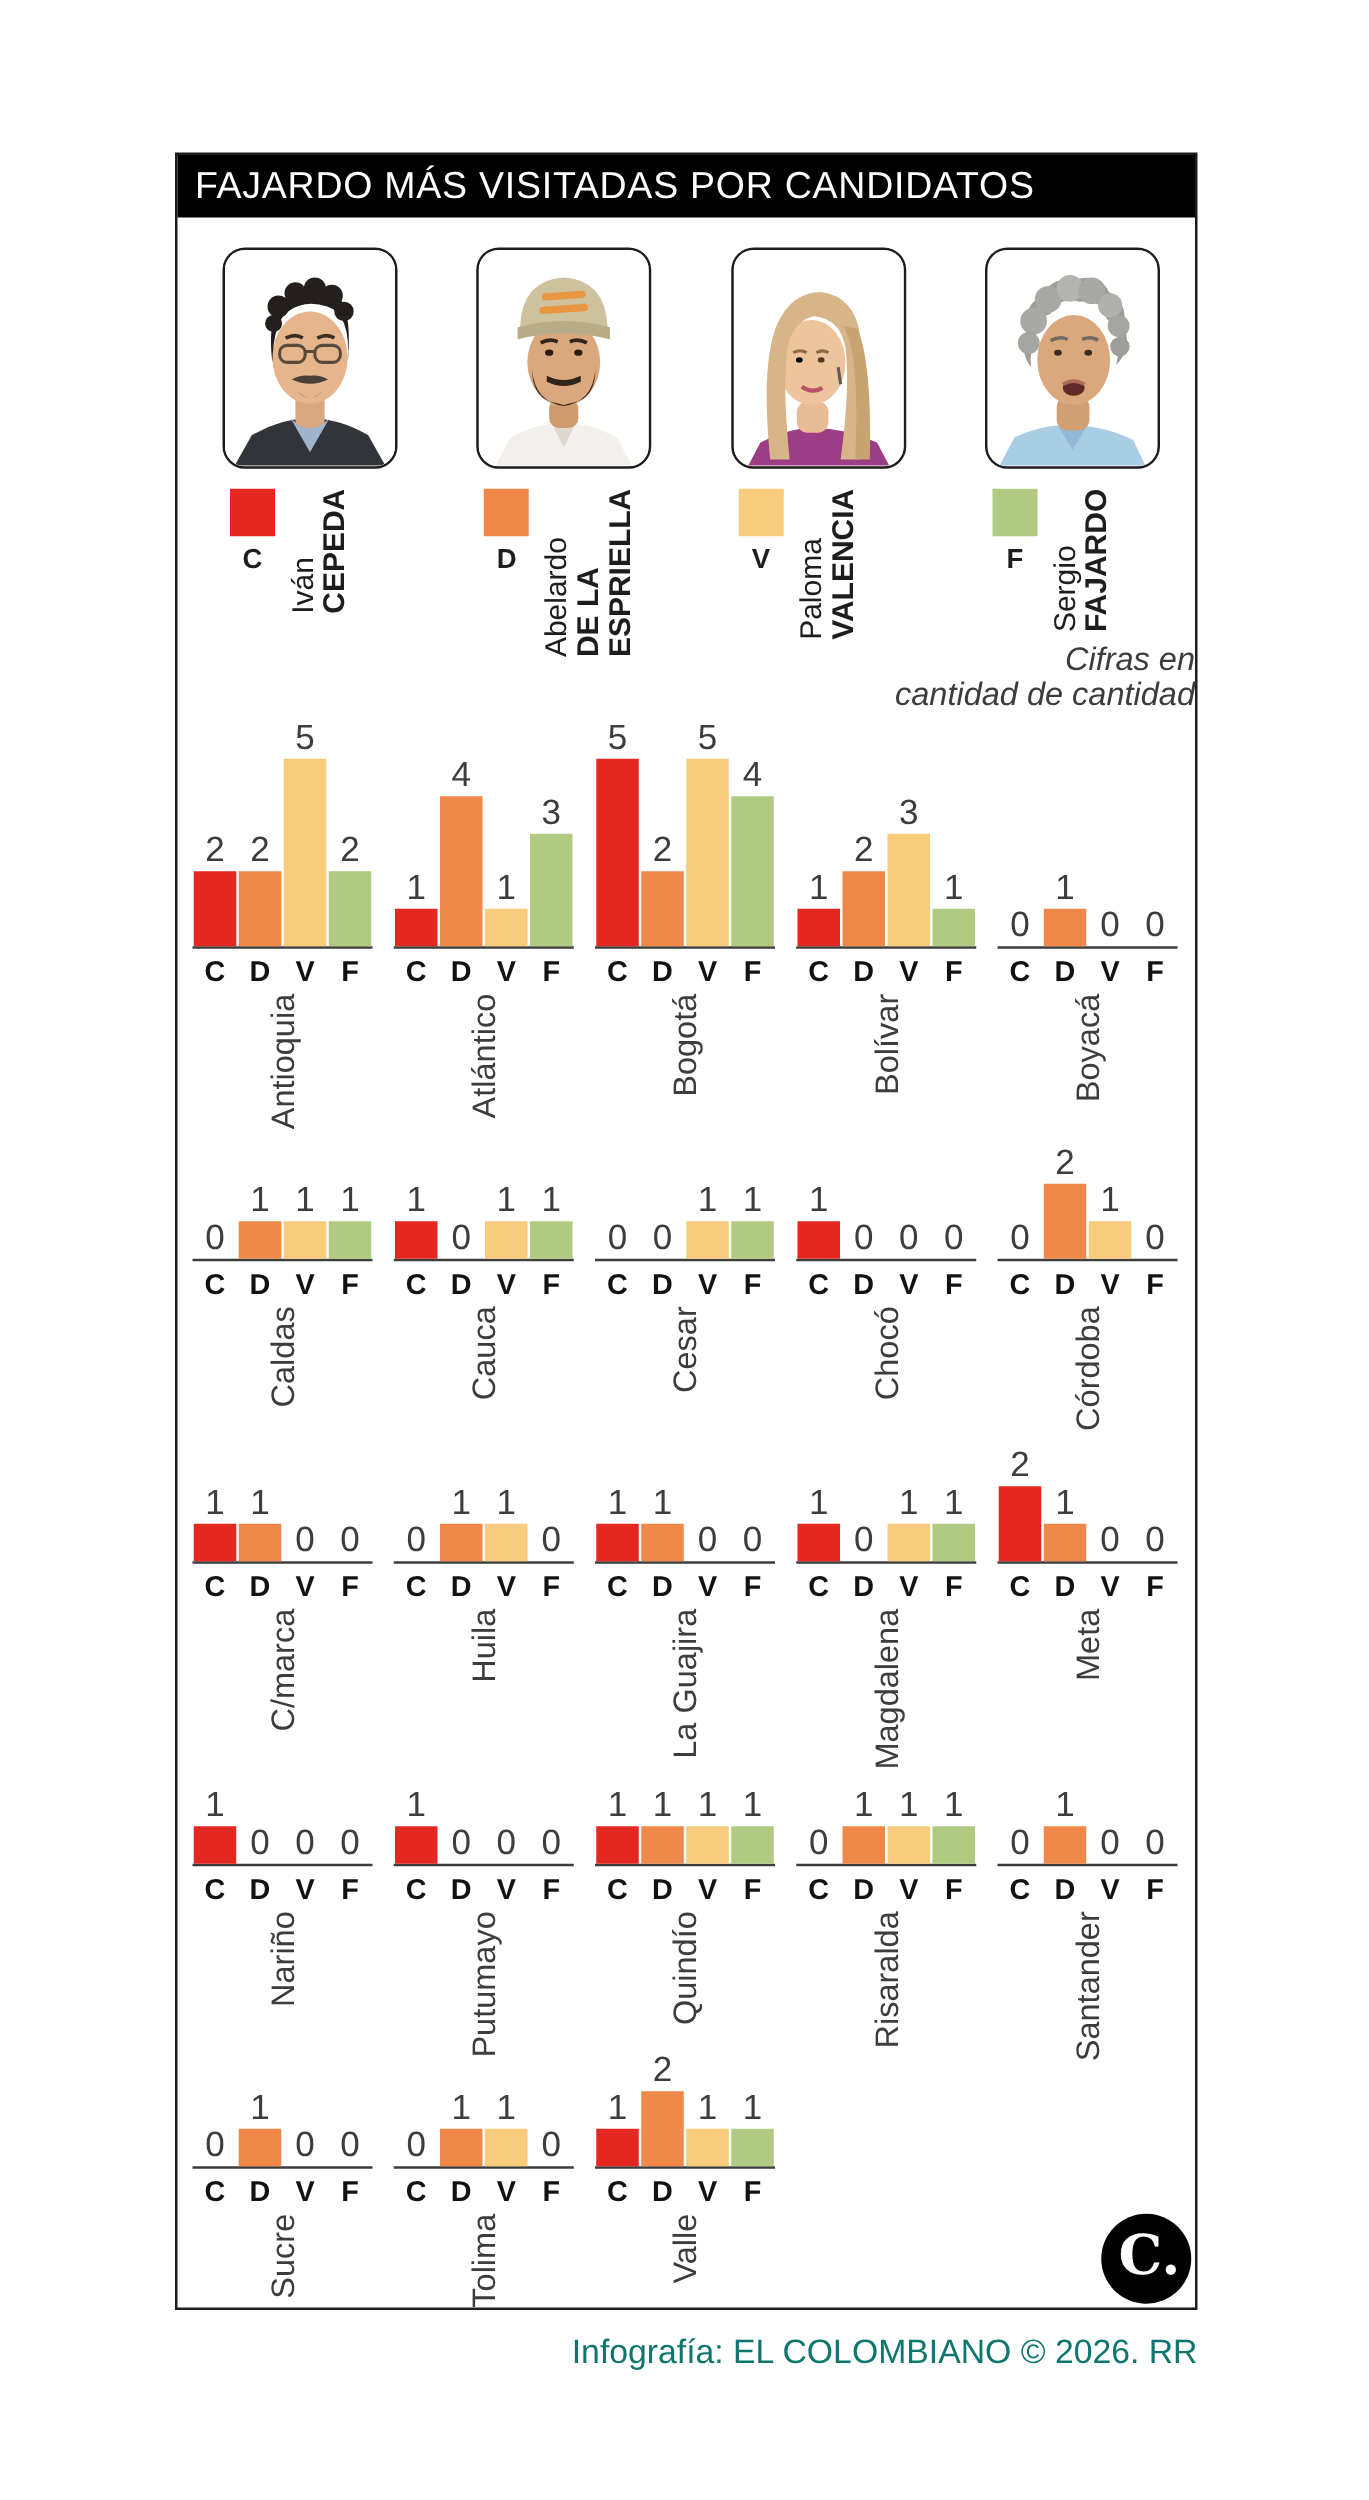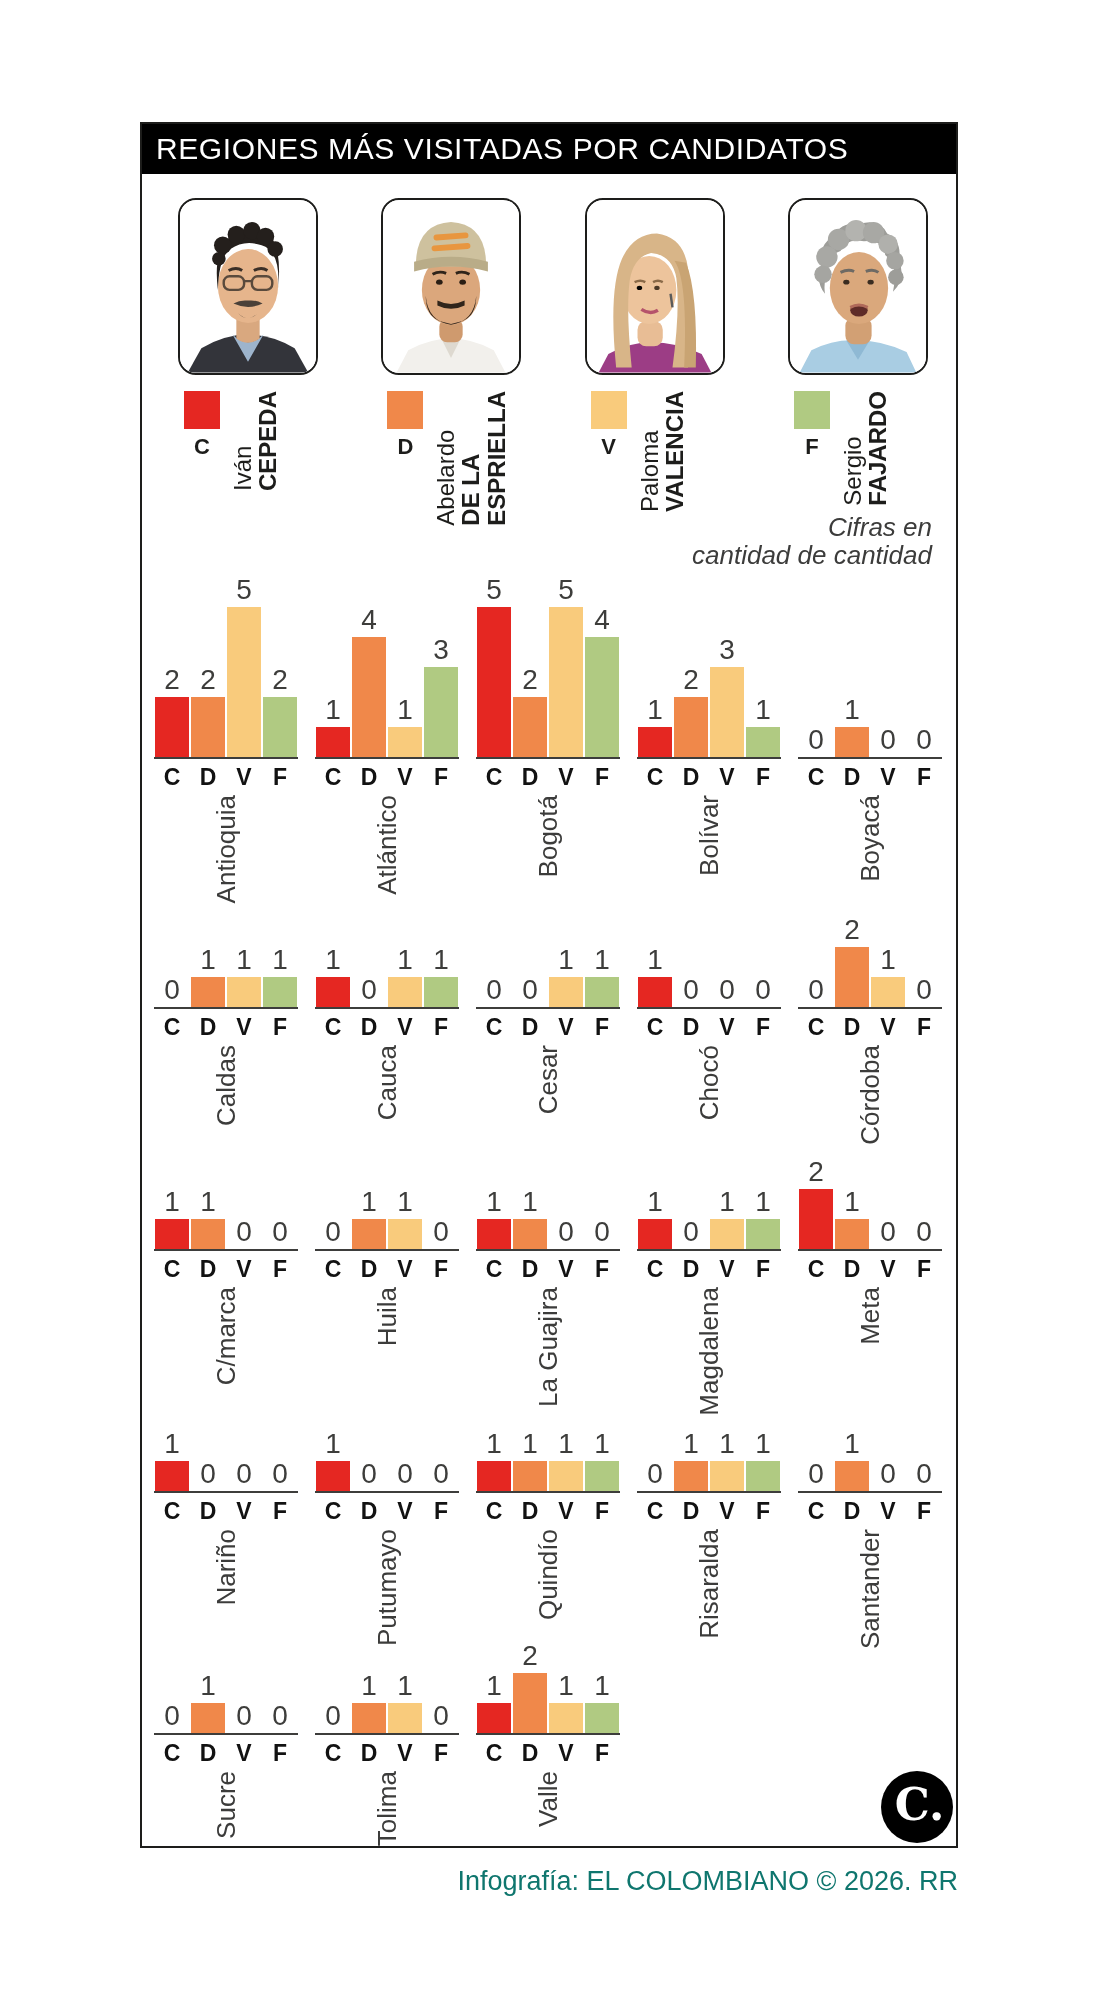--- a/index.html
+++ b/index.html
@@ -25,21 +25,21 @@
   .legend-item{width:140px;display:flex;flex:0 0 auto;}
   .key-col{display:flex;flex-direction:column;align-items:center;margin-left:6px;}
   .swatch{width:36px;height:38px;}
   .key{font-weight:bold;font-size:22px;margin-top:5px;color:#1d1d1b;}
   .rot-wrap{position:relative;flex:1;height:120px;}
   .rot{position:absolute;left:10px;top:0;transform-origin:0 0;transform:rotate(-90deg) translateX(-100%);}
   .rot .line{font-size:24px;line-height:1.06;white-space:nowrap;color:#1d1d1b;}
   .rot .line.bold{font-weight:bold;}
   .note{
     text-align:right;font-style:italic;font-size:26px;color:#3c3c3b;
-    line-height:1.08;padding-right:24px;margin-top:2px;
+    line-height:1.08;margin-top:2px;
   }
   .chart-grid{padding:0 14px 0 12px;margin-top:0;}
   .chart-row{display:grid;grid-template-columns:repeat(5,1fr);column-gap:17px;}
   .chart{min-width:0;}
   .bars{display:flex;align-items:flex-end;gap:2px;padding:0 1px;}
   .slot{flex:1;display:flex;flex-direction:column;align-items:center;justify-content:flex-end;min-width:0;}
   .val{font-size:28px;color:#3d3d3b;line-height:1;margin-bottom:3px;}
   .bar{width:100%;}
   .baseline{height:2px;background:#3d3d3b;}
   .letters{display:flex;gap:2px;padding:5px 1px 0 1px;}
@@ -58,21 +58,21 @@
     color:#fff;font-family:"DejaVu Serif", serif;font-weight:bold;font-size:44px;
     line-height:1;margin-left:5px;margin-top:-4px;
   }
   .credit{position:absolute;right:137px;top:1866px;font-size:27px;color:#0f766e;white-space:nowrap;}
 </style>
 </head>
 <body>
 
 <div class="frame">
 
-  <div class="title-bar">REGIONES MÁS VISITADAS POR CANDIDATOS</div>
+  <div class="title-bar">FAJARDO MÁS VISITADAS POR CANDIDATOS</div>
 
   <div class="photos">
     <div class="photo">
       <svg viewBox="0 0 140 177">
         <rect width="140" height="177" fill="#ffffff"></rect>
         <path d="M8 177 L22 152 Q46 138 70 138 Q94 138 118 152 L132 177 Z" fill="#33343a"></path>
         <path d="M54 138 L70 166 L86 138 Q78 146 70 146 Q62 146 54 138Z" fill="#9db4cc"></path>
         <path d="M58 118 h24 v24 q-12 9 -24 0 Z" fill="#d9a87f"></path>
         <ellipse cx="70" cy="88" rx="31" ry="38" fill="#e6b58c"></ellipse>
         <path d="M39 92 Q33 44 58 34 Q70 24 86 32 Q106 40 101 92 Q104 52 84 46 Q66 40 52 50 Q40 58 39 92Z" fill="#241f1c"></path>

